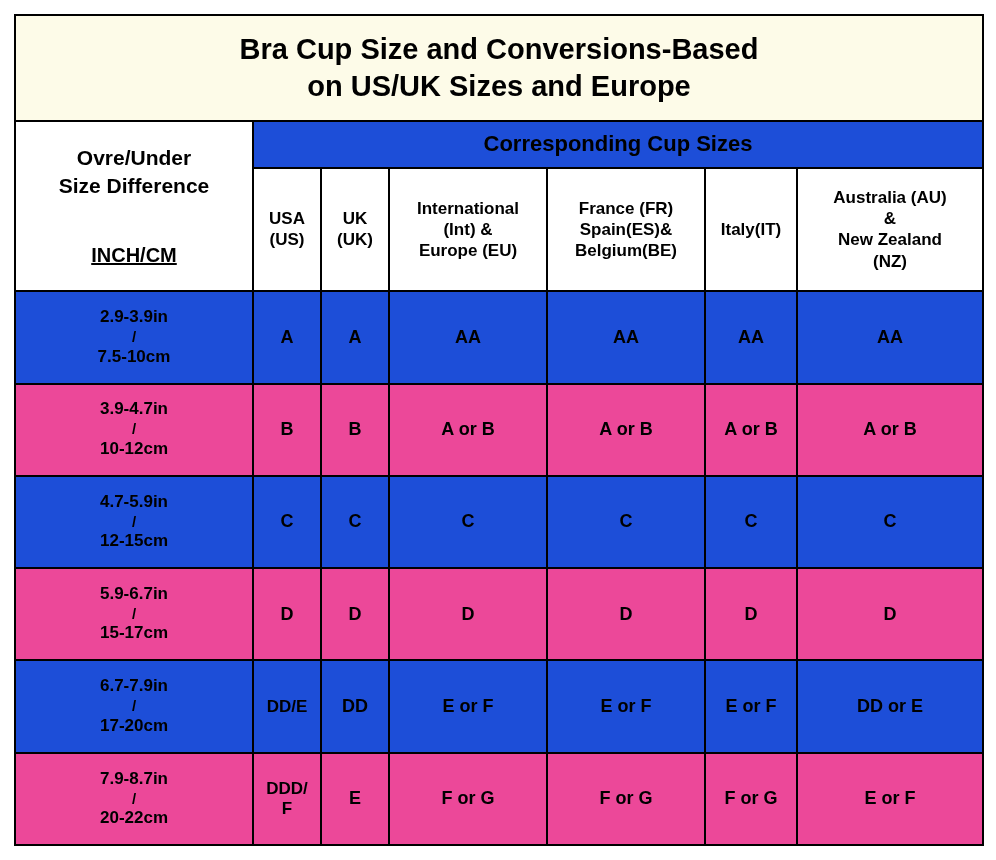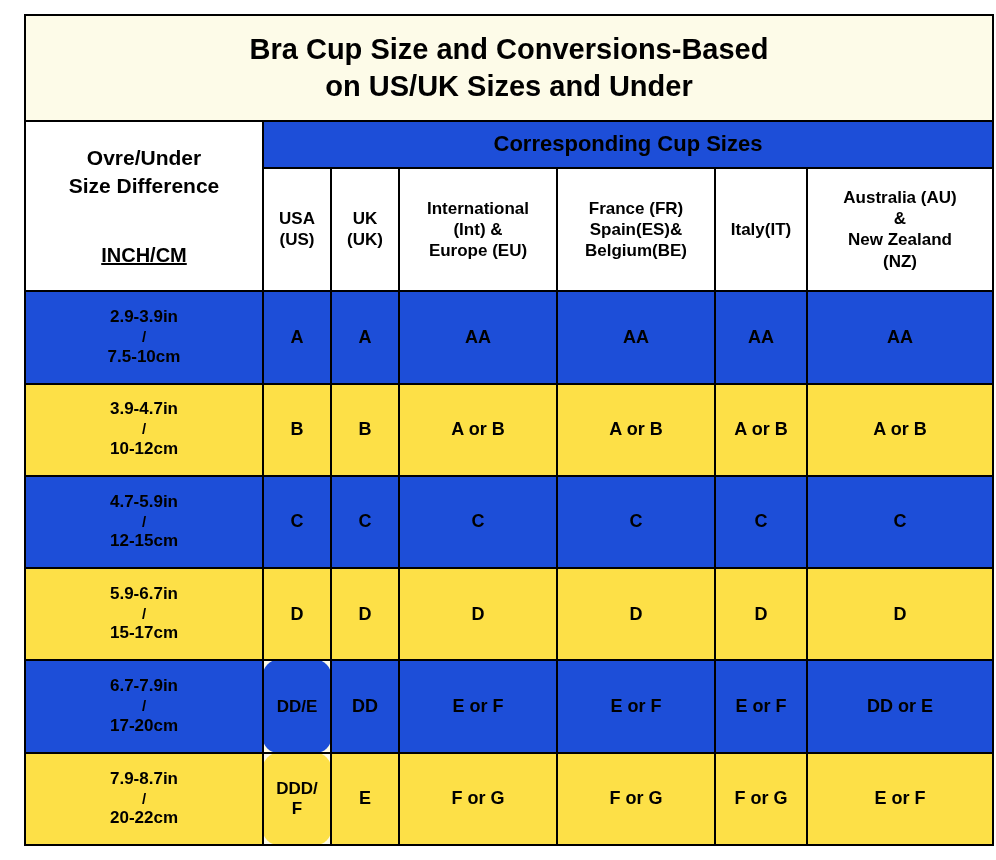--- a/index.html
+++ b/index.html
@@ -15,21 +15,20 @@
     background: #ffffff;
     box-sizing: border-box;
     padding: 14px 14px 14px 14px;
   }
   table.bra-table {
     width: 968px;
     height: 832px;
     border-collapse: collapse;
     table-layout: fixed;
     background: #fdfbe8;
-    margin-left: 10px;
   }
   table.bra-table td {
     border: 2px solid #000000;
     text-align: center;
     vertical-align: middle;
     font-weight: bold;
     color: #000000;
     padding: 4px 2px;
   }
   .title-cell {
@@ -54,32 +53,31 @@
     background: #ffffff;
   }
   .sub-hdr.inchcm {
     font-size: 20px;
     text-decoration: underline;
   }
   .row-white td {
     background: #1d4ed8;
   }
   .row-cream td {
-    background: #fde047;
+    background: #ec4899;
   }
   .cell-diff {
     font-size: 17px;
     line-height: 1.35;
   }
   .cell-val {
     font-size: 18px;
   }
   .cell-val.small {
     font-size: 17px;
-    border-radius: 15px;
   }
   .slash {
     display: block;
     font-size: 15px;
     line-height: 1.1;
   }
 </style>
 </head>
 <body>
 
@@ -92,21 +90,21 @@
       <col style="width:158px">
       <col style="width:158px">
       <col style="width:92px">
       <col style="width:186px">
     </colgroup>
     <tbody>
 
       <tr>
         <td class="title-cell" colspan="7">
           <span>Bra Cup Size and Conversions-Based</span><br>
-          <span>on US/UK Sizes and Under</span>
+          <span>on US/UK Sizes and Europe</span>
         </td>
       </tr>
 
       <tr>
         <td class="hdr-diff" rowspan="2">
           <span>Ovre/Under</span><br>
           <span>Size Difference</span>
           <div class="sub-hdr inchcm" style="margin-top:44px">INCH/CM</div>
         </td>
         <td class="hdr-corresponding" colspan="6">Corresponding Cup Sizes</td>

